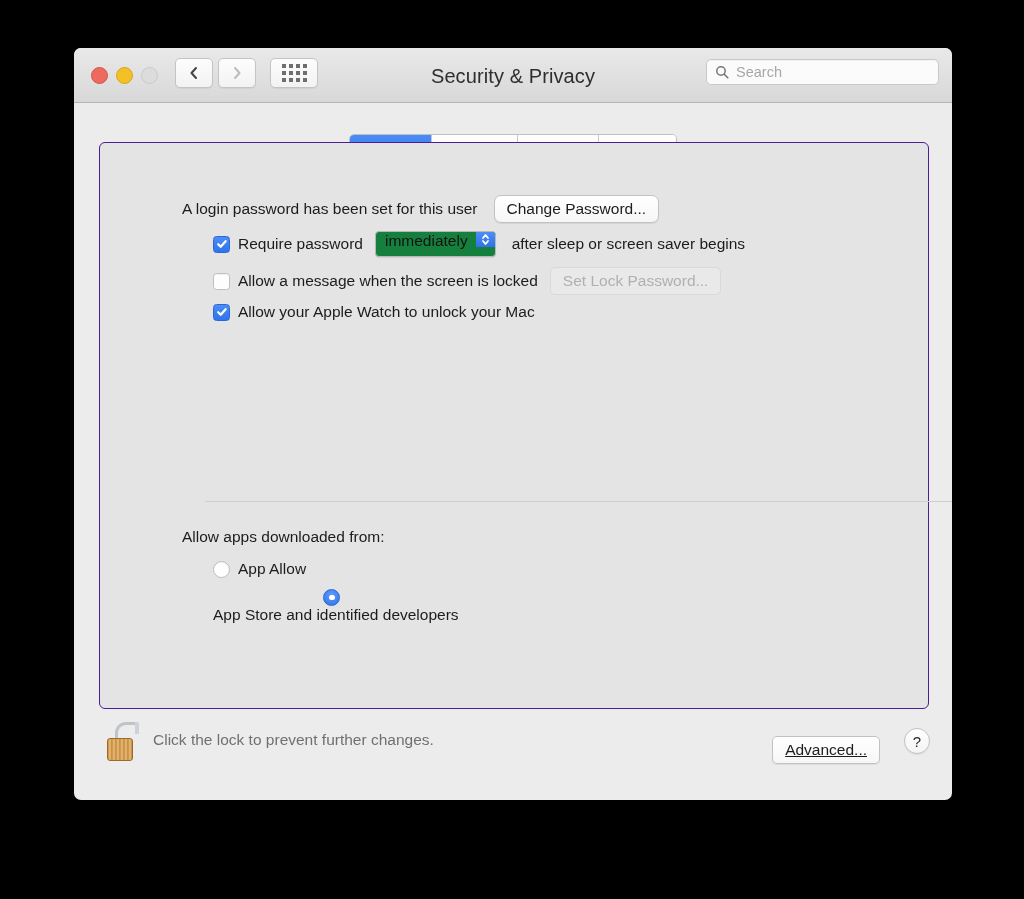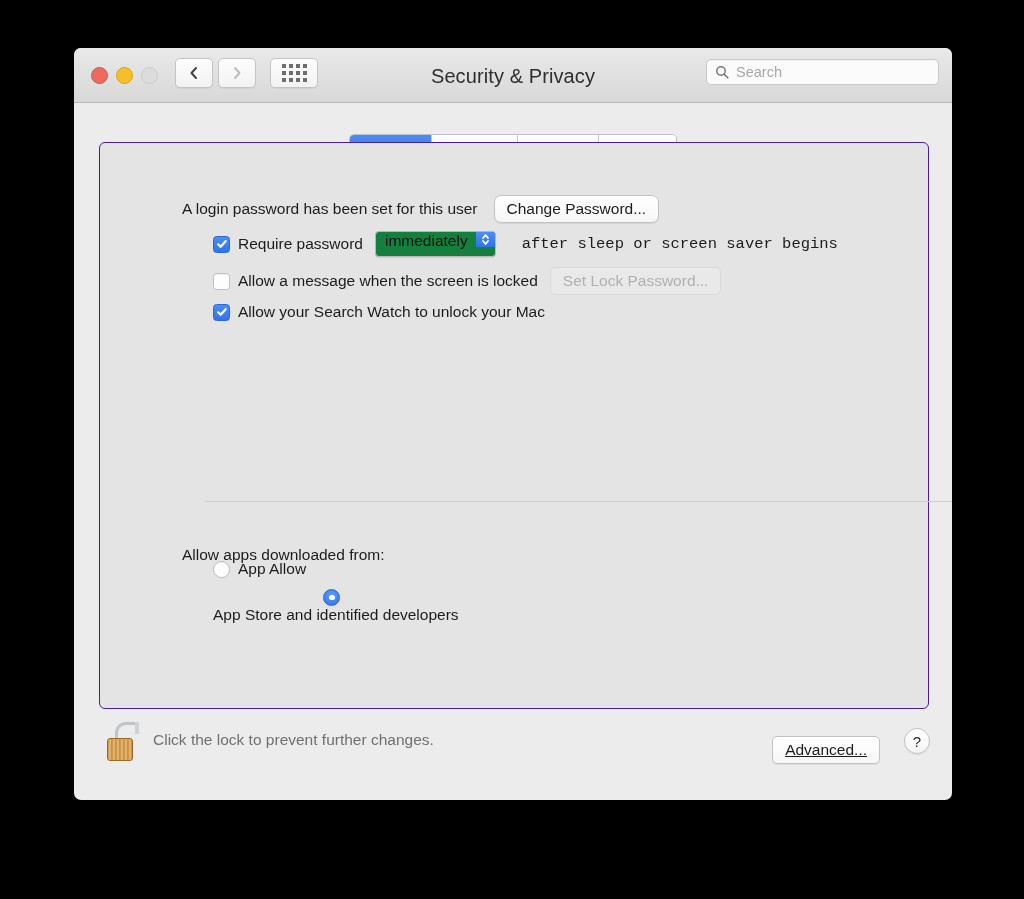--- a/index.html
+++ b/index.html
@@ -465,41 +465,41 @@
         <span class="label">Require password</span>
         <span class="popup" style="margin-left:12px;">
           <span class="val">immediately</span>
           <span class="arrows">
             <svg viewBox="0 0 9 15">
               <path d="M2 6 L4.5 3 L7 6"></path>
               <path d="M2 9 L4.5 12 L7 9"></path>
             </svg>
           </span>
         </span>
-        <span class="label" style="margin-left:26px;font-family:Liberation Mono, monospace;">after sleep or screen saver begins</span>
+        <span class="label" style="margin-left:16px;">after sleep or screen saver begins</span>
       </div>
 
       <div class="row" style="left:113px; top:124px;">
         <span class="checkbox off"></span>
         <span class="label">Allow a message when the screen is locked</span>
         <span class="pushbtn disabled" style="margin-left:12px;">Set Lock Password...</span>
       </div>
 
       <div class="row" style="left:113px; top:160px;">
         <span class="checkbox on">
           <svg viewBox="0 0 12 12">
               <path d="M2.2 6.2 L4.7 8.8 L9.6 3.2"></path>
             </svg>
         </span>
-        <span class="label">Allow your Search Watch to unlock your Mac</span>
+        <span class="label">Allow your Apple Watch to unlock your Mac</span>
       </div>
 
       <div class="divider"></div>
 
-      <div class="row" style="left:82px; top:403px;">
+      <div class="row" style="left:82px; top:385px;">
         <span class="label">Allow apps downloaded from:</span>
       </div>
 
       <div class="row" style="left:113px; top:417px;">
         <span class="radio off"></span>
         <span class="label">App Allow</span>
       </div>
 
       <div class="row" style="left:113px; top:446px;flex-direction:column;">
         <span class="radio on">

